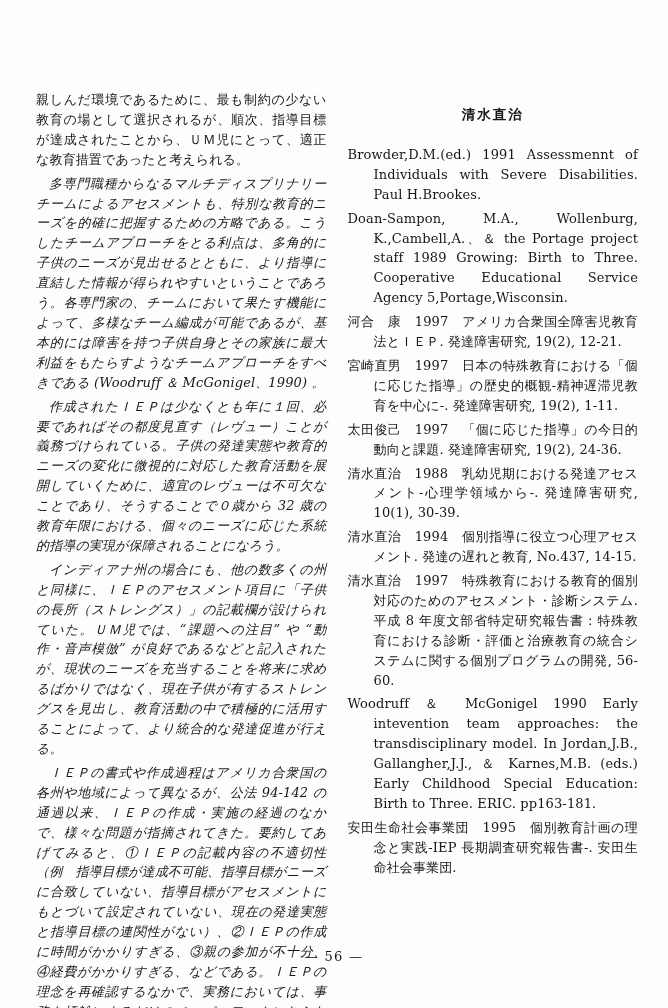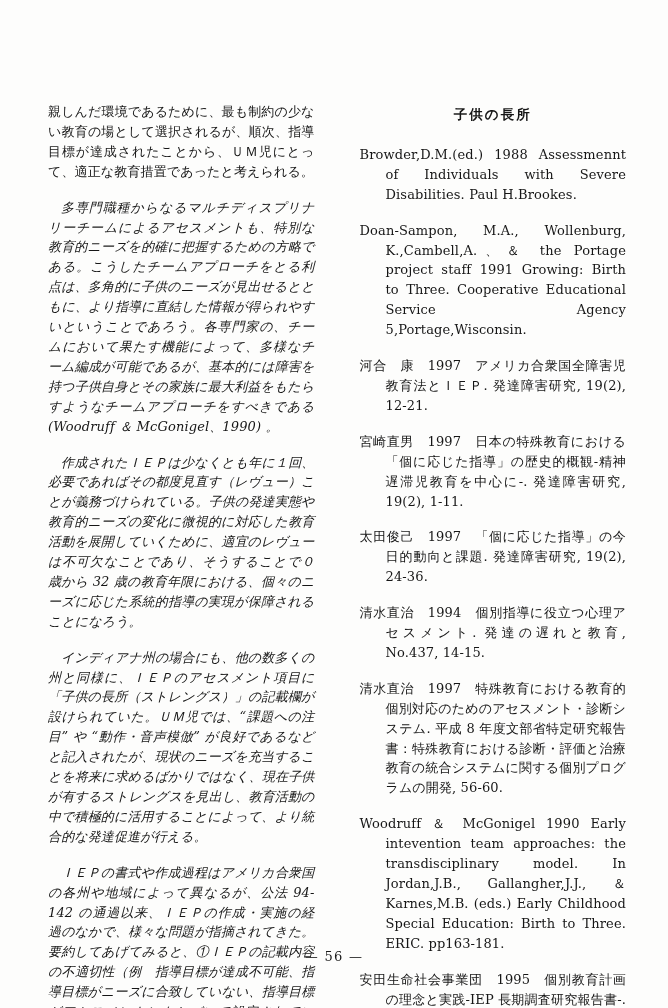--- a/index.html
+++ b/index.html
@@ -23,21 +23,21 @@
     gap: 13px;
   }
   .col {
     width: 50%;
     font-size: 13px;
     line-height: 19.9px;
     text-align: justify;
     letter-spacing: 0.01em;
   }
   .col p {
-    margin: 16px;
+    margin: 4px;
   }
   p.indent {
     text-indent: 1em;
     font-style: italic;
   }
   .refs-heading {
     margin: 19px 0 20px 0;
     font-size: 13.5px;
     font-weight: bold;
     text-align: center;
@@ -70,28 +70,29 @@
       <p>親しんだ環境であるために、最も制約の少ない教育の場として選択されるが、順次、指導目標が達成されたことから、ＵＭ児にとって、適正な教育措置であったと考えられる。</p>
       <p class="indent">多専門職種からなるマルチディスプリナリーチームによるアセスメントも、特別な教育的ニーズを的確に把握するための方略である。こうしたチームアプローチをとる利点は、多角的に子供のニーズが見出せるとともに、より指導に直結した情報が得られやすいということであろう。各専門家の、チームにおいて果たす機能によって、多様なチーム編成が可能であるが、基本的には障害を持つ子供自身とその家族に最大利益をもたらすようなチームアプローチをすべきである (Woodruff ＆ McGonigel、1990) 。</p>
       <p class="indent">作成されたＩＥＰは少なくとも年に１回、必要であればその都度見直す（レヴュー）ことが義務づけられている。子供の発達実態や教育的ニーズの変化に微視的に対応した教育活動を展開していくために、適宜のレヴューは不可欠なことであり、そうすることで０歳から 32 歳の教育年限における、個々のニーズに応じた系統的指導の実現が保障されることになろう。</p>
       <p class="indent">インディアナ州の場合にも、他の数多くの州と同様に、ＩＥＰのアセスメント項目に「子供の長所（ストレングス）」の記載欄が設けられていた。ＵＭ児では、“課題への注目” や “動作・音声模倣” が良好であるなどと記入されたが、現状のニーズを充当することを将来に求めるばかりではなく、現在子供が有するストレングスを見出し、教育活動の中で積極的に活用することによって、より統合的な発達促進が行える。</p>
       <p class="indent">ＩＥＰの書式や作成過程はアメリカ合衆国の各州や地域によって異なるが、公法 94-142 の通過以来、ＩＥＰの作成・実施の経過のなかで、様々な問題が指摘されてきた。要約してあげてみると、①ＩＥＰの記載内容の不適切性（例　指導目標が達成不可能、指導目標がニーズに合致していない、指導目標がアセスメントにもとづいて設定されていない、現在の発達実態と指導目標の連関性がない）、②ＩＥＰの作成に時間がかかりすぎる、③親の参加が不十分、④経費がかかりすぎる、などである。ＩＥＰの理念を再確認するなかで、実務においては、事務を煩雑にするだけのペーパーワークにならないように改善する必要がある。</p>
       <p class="indent">アセスメントは、ニーズに合致した指導目標の設定に直結する情報を得ることが目的であった。近年、日</p>
     </div>
 
     <div class="col">
 
-      <h2 class="refs-heading">子供の長所</h2>
+      <h2 class="refs-heading">清水直治</h2>
 
       <div>
-        <p class="ref">Browder,D.M.(ed.) 1988 Assessmennt of Individuals with Severe Disabilities. Paul H.Brookes.</p>
-        <p class="ref">Doan-Sampon, M.A., Wollenburg, K.,Cambell,A.、＆ the Portage project  staff 1991 Growing: Birth to Three. Cooperative Educational Service Agency 5,Portage,Wisconsin.</p>
+        <p class="ref">Browder,D.M.(ed.) 1991 Assessmennt of Individuals with Severe Disabilities. Paul H.Brookes.</p>
+        <p class="ref">Doan-Sampon, M.A., Wollenburg, K.,Cambell,A.、＆ the Portage project  staff 1989 Growing: Birth to Three. Cooperative Educational Service Agency 5,Portage,Wisconsin.</p>
         <p class="ref">河合　康　1997　アメリカ合衆国全障害児教育法とＩＥＰ. 発達障害研究, 19(2), 12-21.</p>
         <p class="ref">宮崎直男　1997　日本の特殊教育における「個に応じた指導」の歴史的概観-精神遅滞児教育を中心に-. 発達障害研究, 19(2), 1-11.</p>
         <p class="ref">太田俊己　1997　「個に応じた指導」の今日的動向と課題. 発達障害研究, 19(2), 24-36.</p>
+        <p class="ref">清水直治　1988　乳幼児期における発達アセスメント-心理学領域から-. 発達障害研究, 10(1), 30-39.</p>
         <p class="ref">清水直治　1994　個別指導に役立つ心理アセスメント. 発達の遅れと教育, No.437, 14-15.</p>
         <p class="ref">清水直治　1997　特殊教育における教育的個別対応のためのアセスメント・診断システム. 平成 8 年度文部省特定研究報告書：特殊教育における診断・評価と治療教育の統合システムに関する個別プログラムの開発, 56-60.</p>
         <p class="ref">Woodruff ＆ McGonigel 1990 Early intevention team approaches: the transdisciplinary model. In Jordan,J.B., Gallangher,J.J., ＆ Karnes,M.B. (eds.) Early Childhood Special Education: Birth to Three. ERIC. pp163-181.</p>
         <p class="ref">安田生命社会事業団　1995　個別教育計画の理念と実践-IEP 長期調査研究報告書-. 安田生命社会事業団.</p>
       </div>
     </div>
 
   </div>
 
   <div class="page-number">— 56 —</div>

